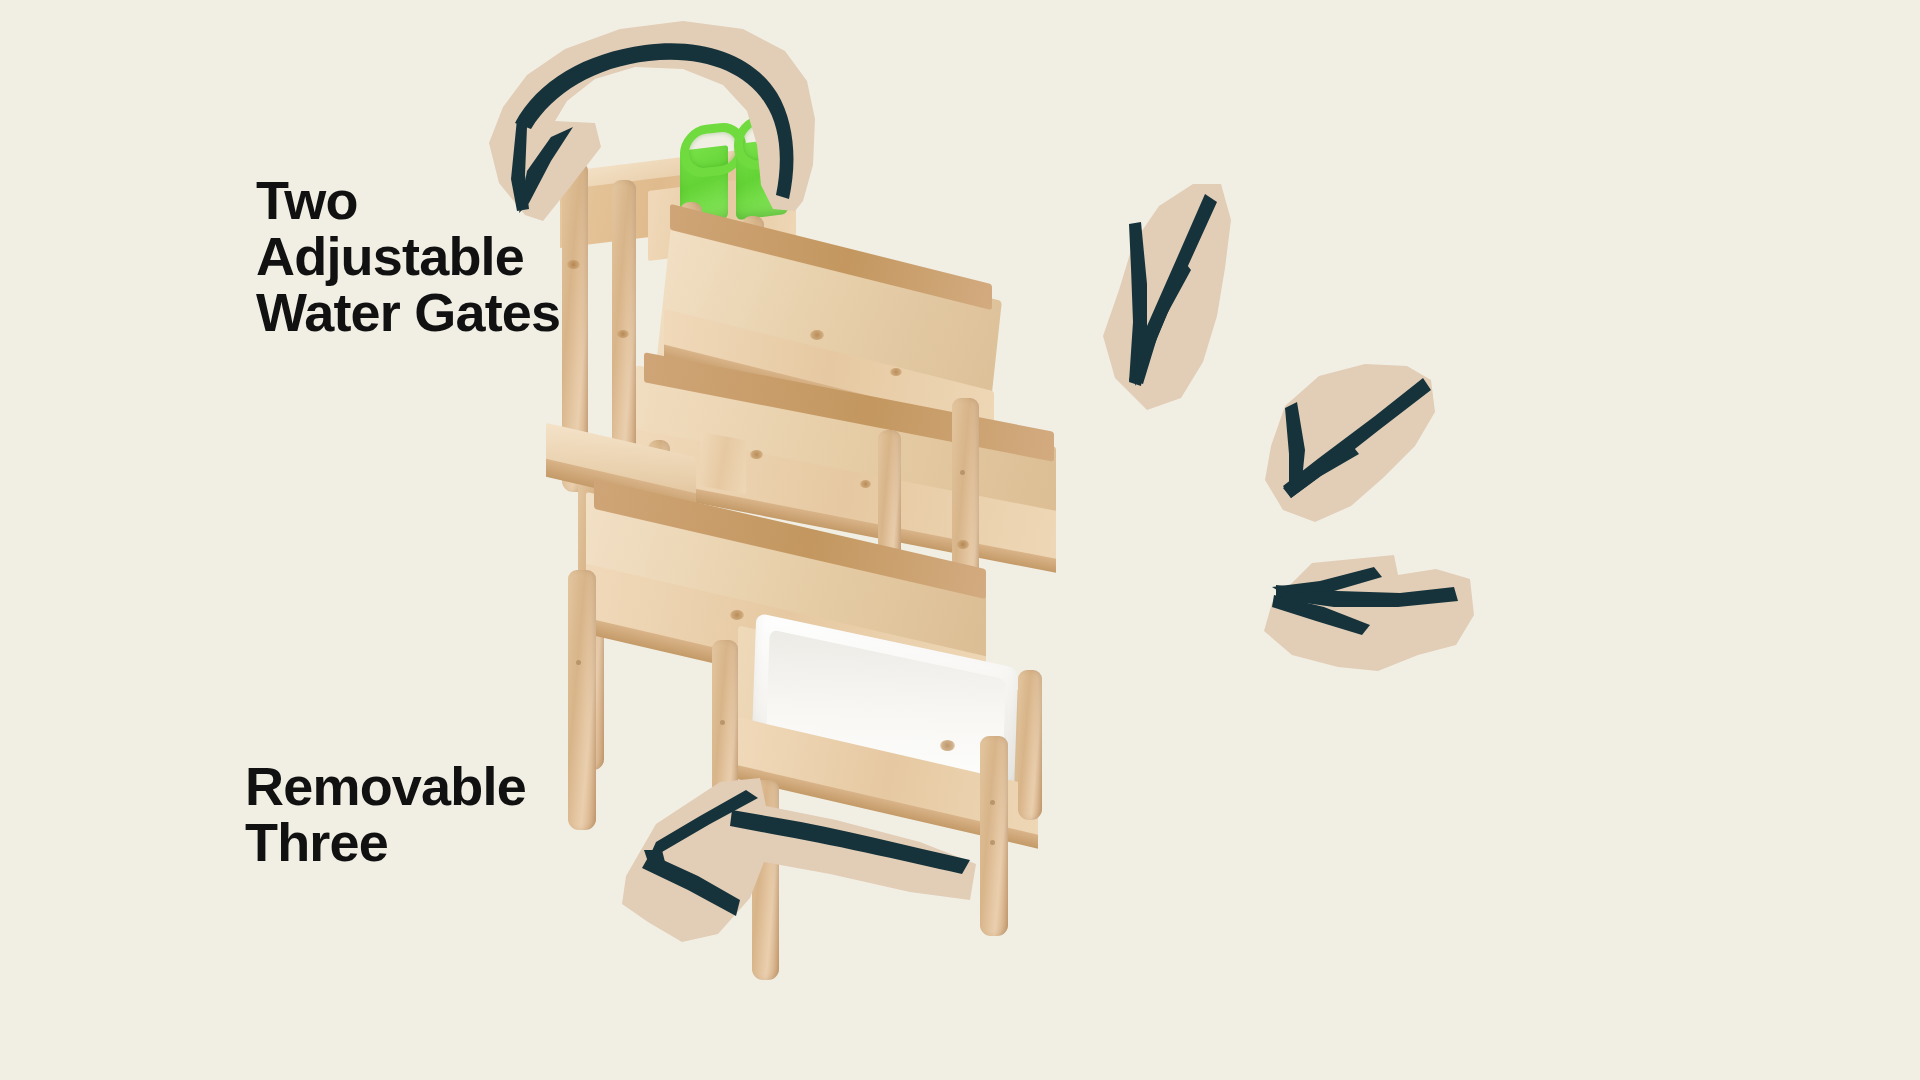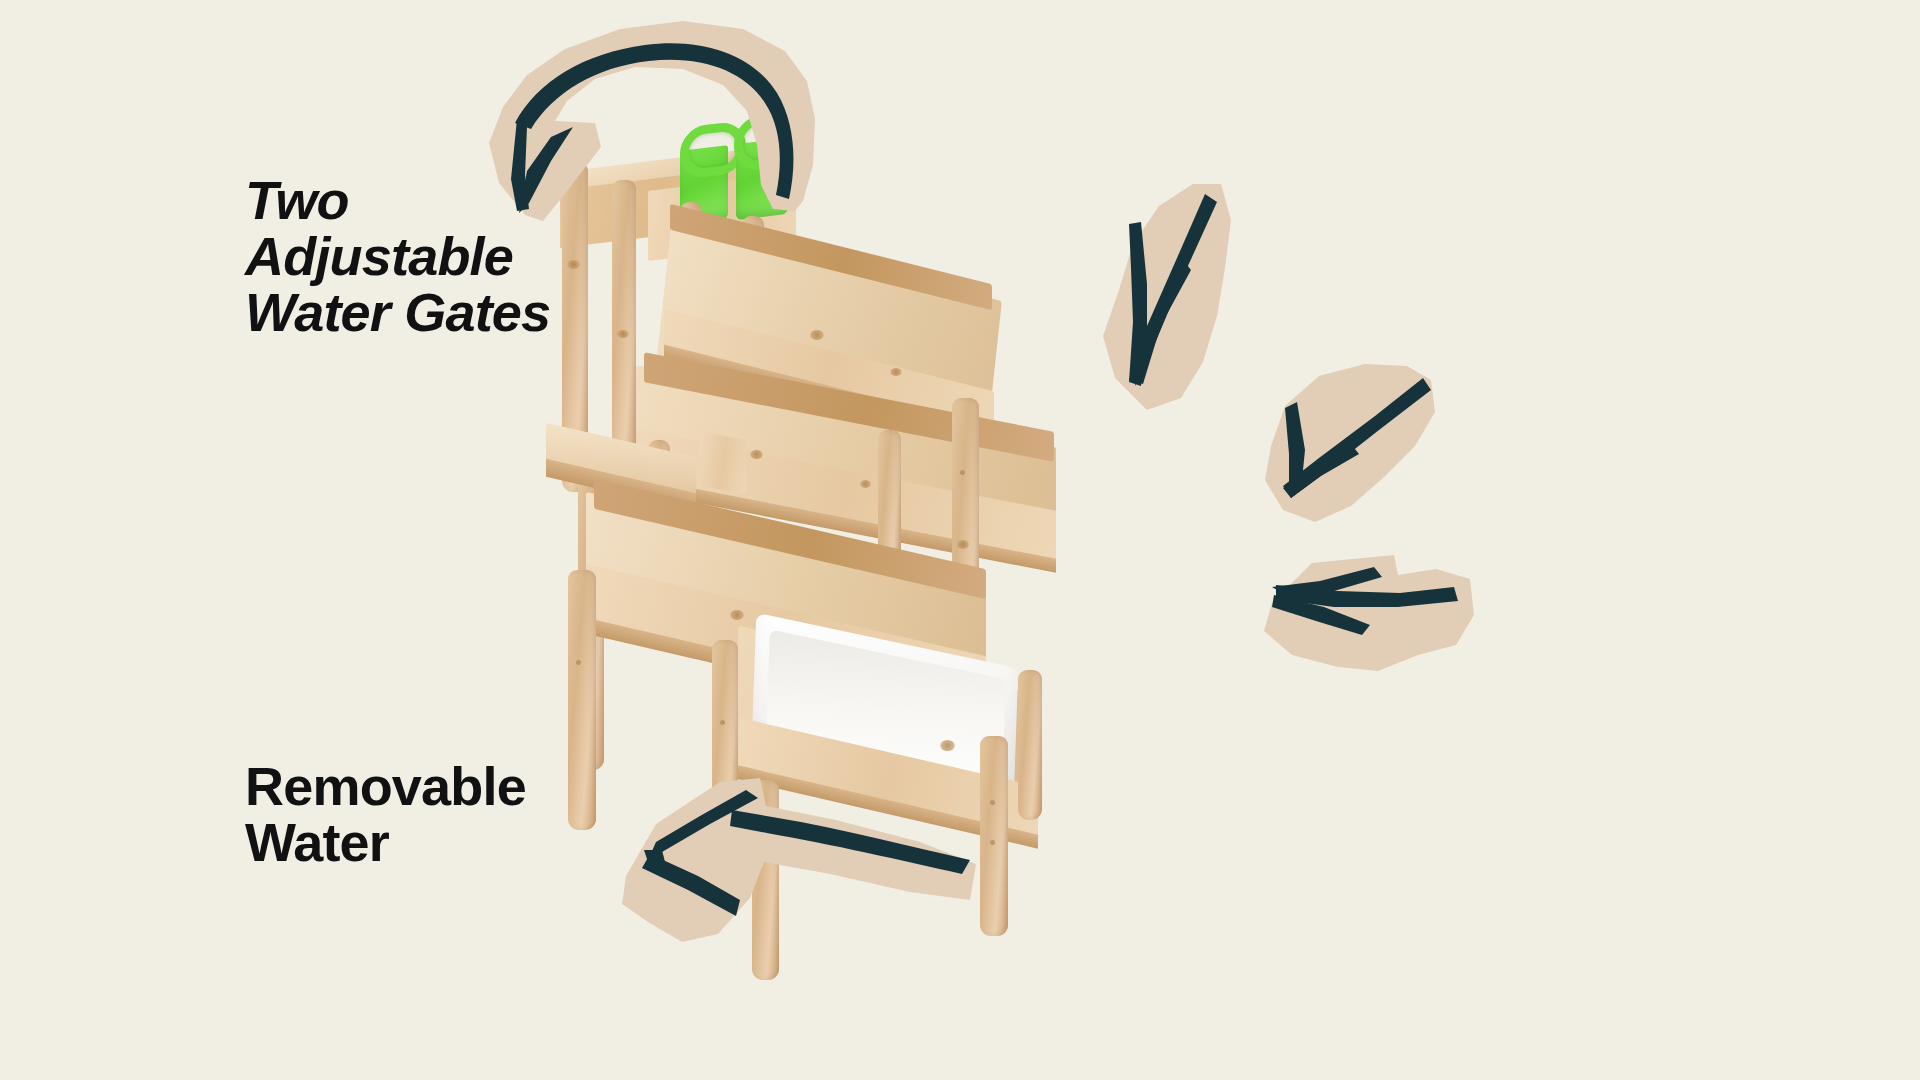--- a/index.html
+++ b/index.html
@@ -22,21 +22,21 @@
   .callout {
     position: absolute;
     color: #111111;
     font-weight: 700;
     font-size: 54px;
     line-height: 1.04;
     letter-spacing: -0.8px;
     white-space: pre-line;
     z-index: 40;
   }
-  #label-gates   { left: 245px; top: 172px; font-style: italic; }
+  #label-gates   { left: 256px; top: 172px; }
   #label-flow    { left: 1462px; top: 172px; }
   #label-tray    { left: 245px; top: 758px; }
 
   
   #product {
     position: absolute;
     left: 560px; top: 140px;
     width: 830px; height: 880px;
     z-index: 10;
   }
@@ -279,15 +279,15 @@
         M 44 80 L 62 80 L 66 96 L 50 98 Z"></path>
     </svg>
   </div>
 
   <div class="callout" id="label-gates">Two
 Adjustable
 Water Gates</div>
 
 
   <div class="callout" id="label-tray">Removable
-Water</div>
+Three</div>
 
 </div>
 
 </body></html>

